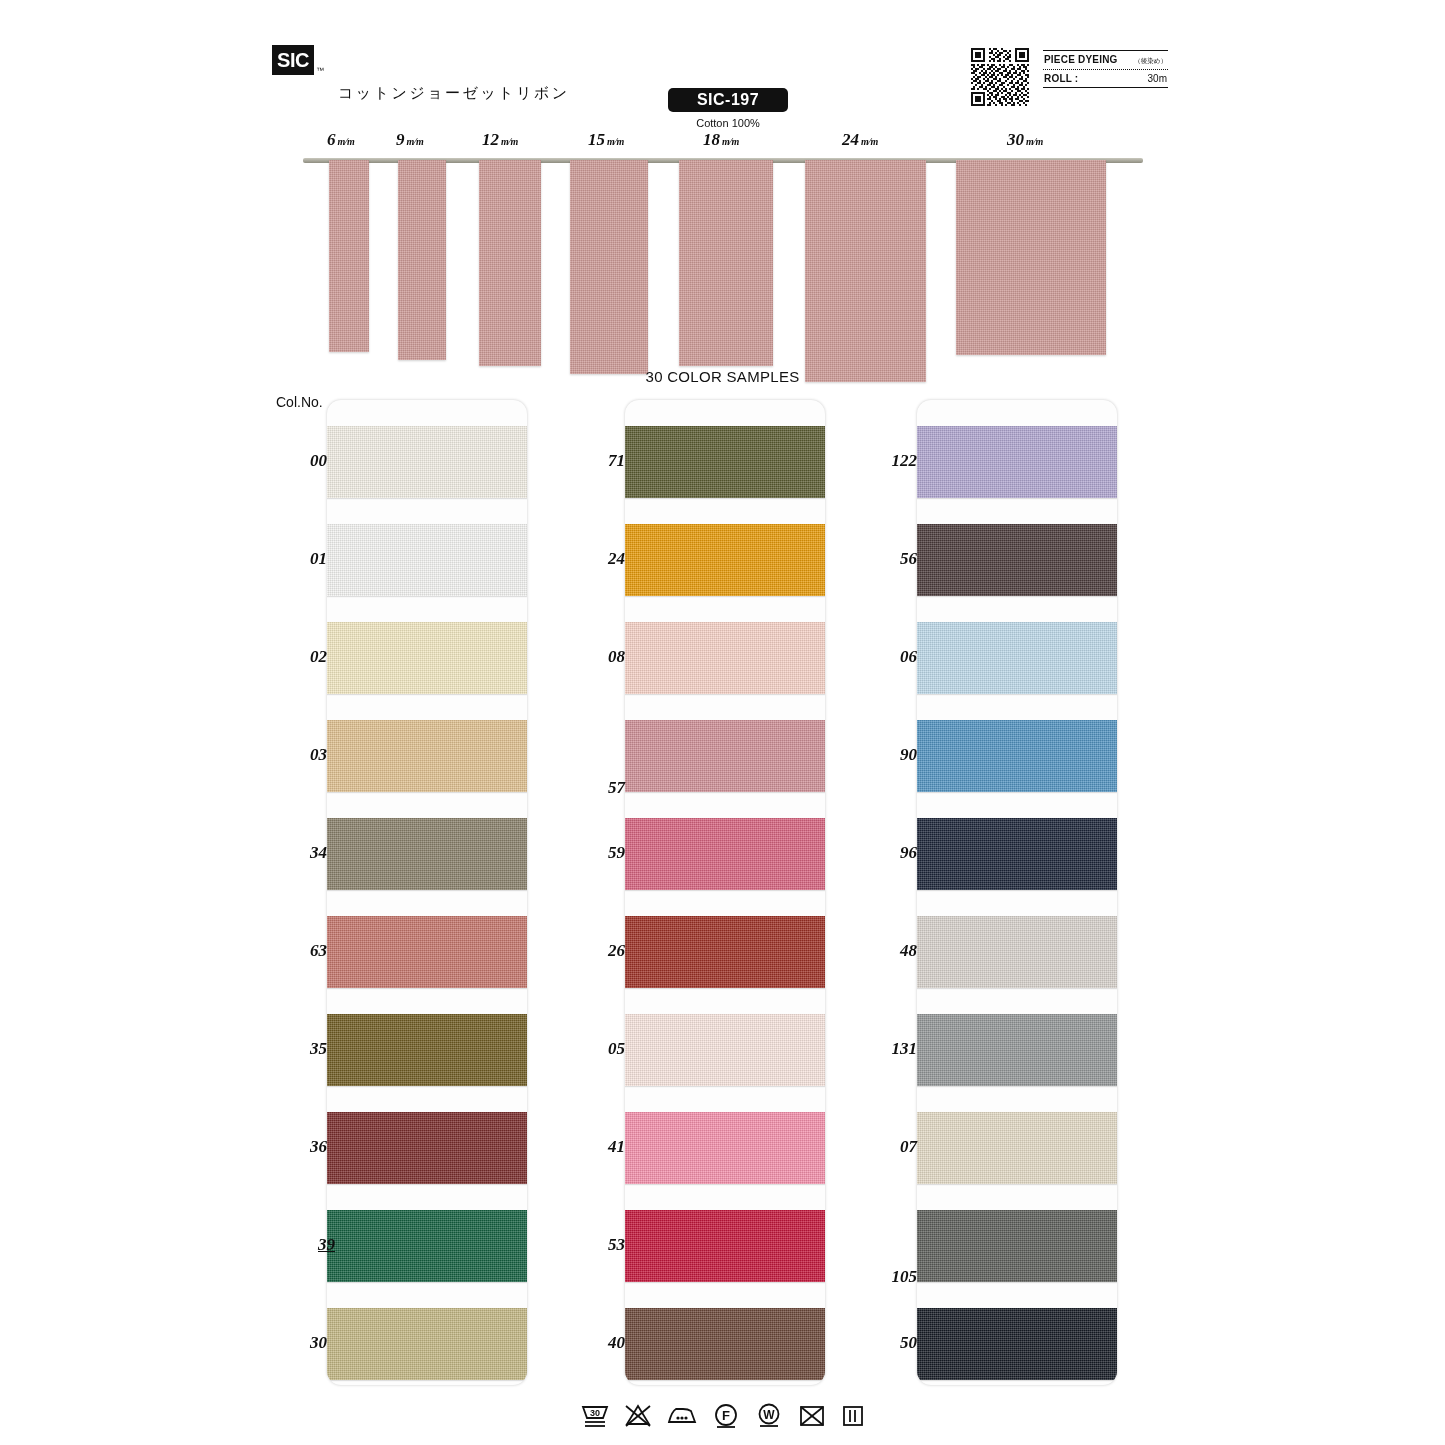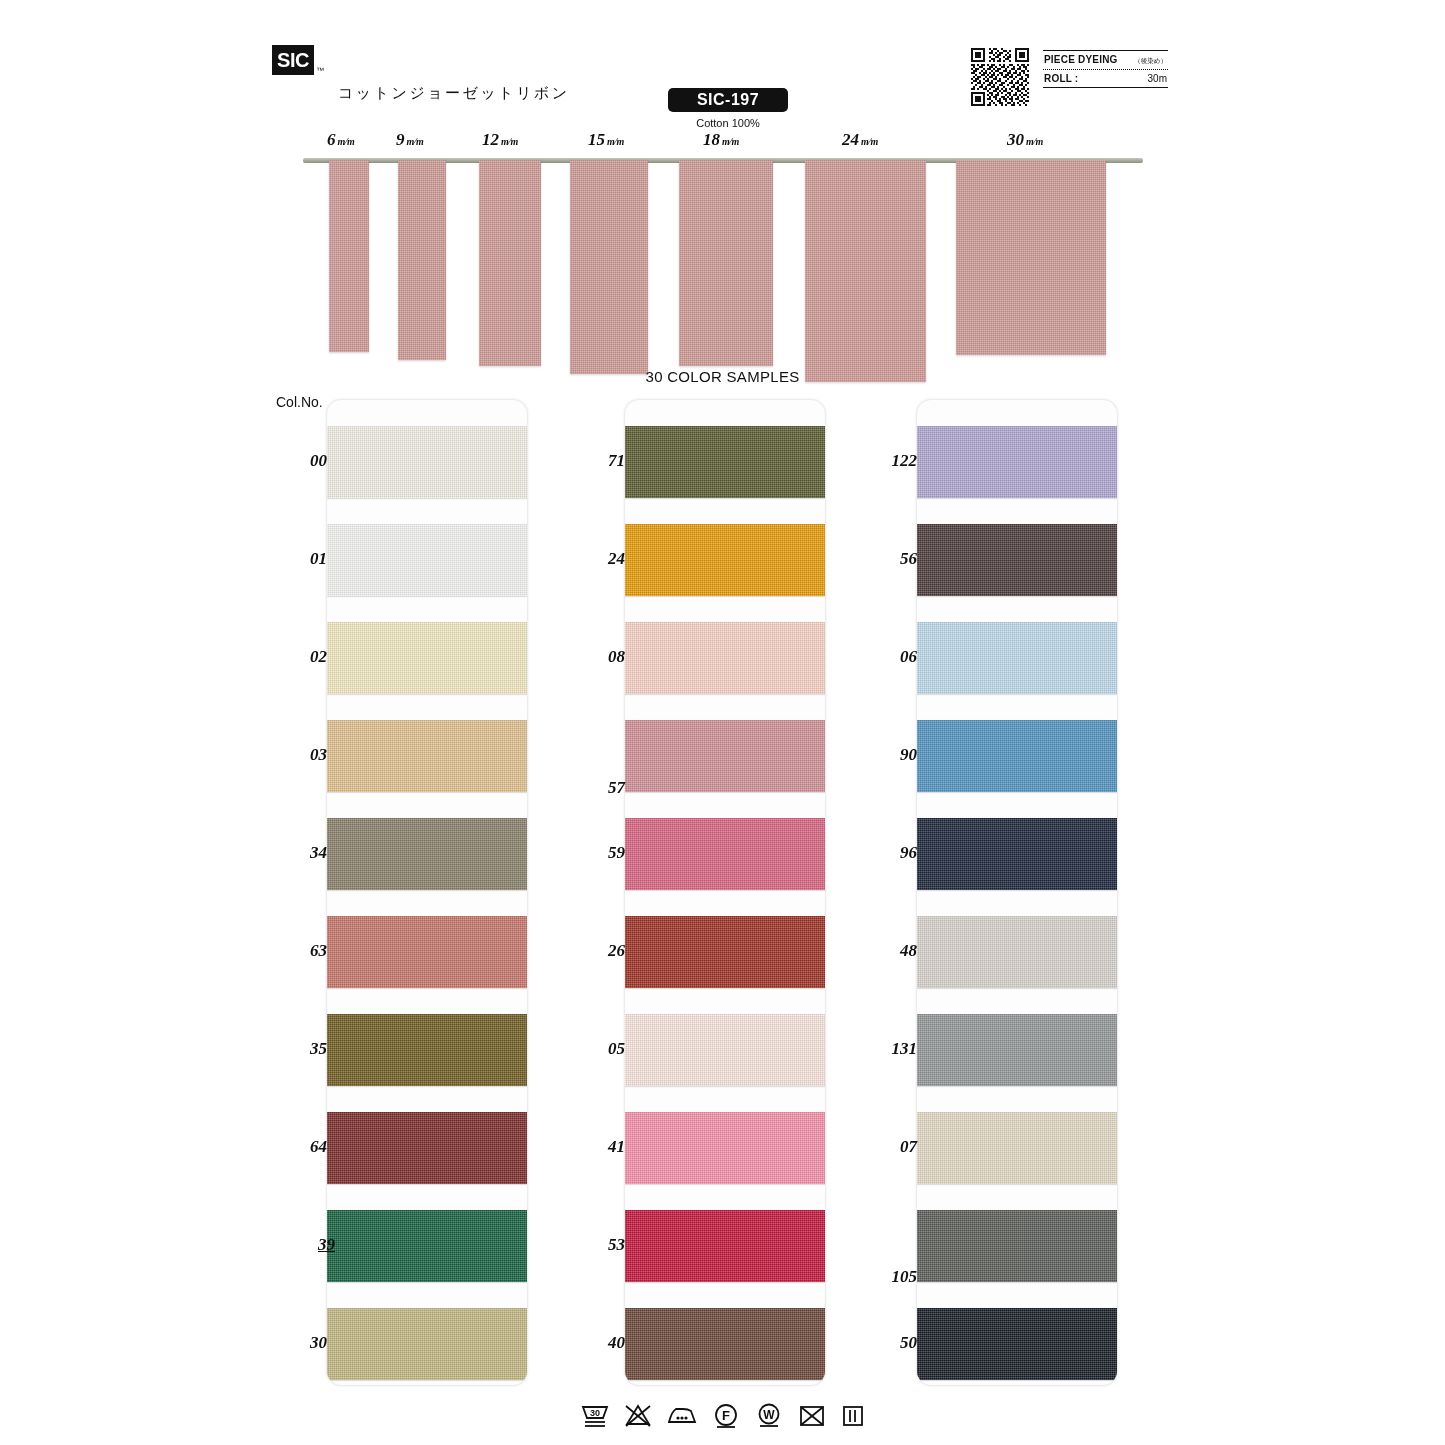--- a/index.html
+++ b/index.html
@@ -512,21 +512,21 @@
     </span>
   </div>
 
 <div class="sw-code" style="left: 281px; top: 451px;">00</div>
     <div class="sw-code" style="left: 281px; top: 549px;">01</div>
     <div class="sw-code" style="left: 281px; top: 647px;">02</div>
     <div class="sw-code" style="left: 281px; top: 745px;">03</div>
     <div class="sw-code" style="left: 281px; top: 843px;">34</div>
     <div class="sw-code" style="left: 281px; top: 941px;">63</div>
     <div class="sw-code" style="left: 281px; top: 1039px;">35</div>
-    <div class="sw-code" style="left: 281px; top: 1137px;">64</div>
+    <div class="sw-code" style="left: 281px; top: 1137px;">36</div>
     <div class="sw-code" style="left: 289px; top: 1235px; text-decoration: underline;">39</div>
     <div class="sw-code" style="left: 281px; top: 1333px;">30</div>
     <div class="sw-code" style="left: 579px; top: 451px;">71</div>
     <div class="sw-code" style="left: 579px; top: 549px;">24</div>
     <div class="sw-code" style="left: 579px; top: 647px;">08</div>
     <div class="sw-code" style="left: 579px; top: 778px;">57</div>
     <div class="sw-code" style="left: 579px; top: 843px;">59</div>
     <div class="sw-code" style="left: 579px; top: 941px;">26</div>
     <div class="sw-code" style="left: 579px; top: 1039px;">05</div>
     <div class="sw-code" style="left: 579px; top: 1137px;">41</div>

